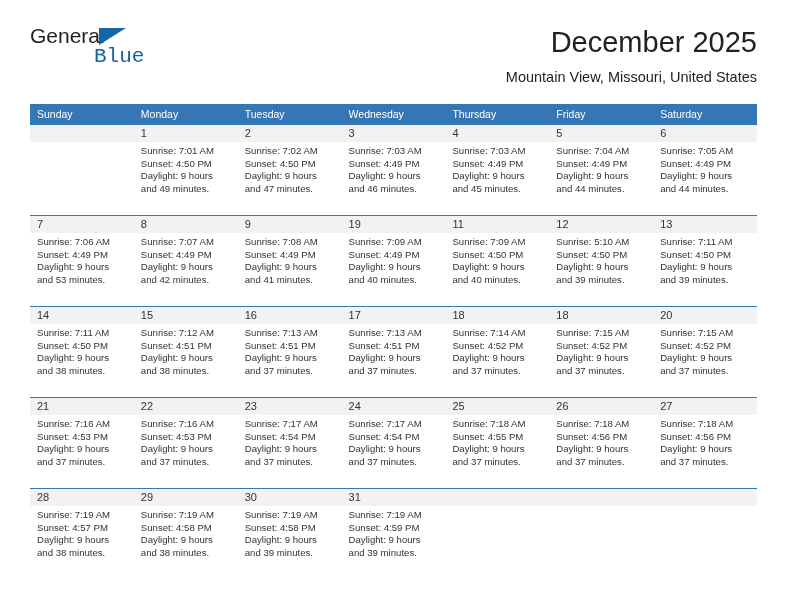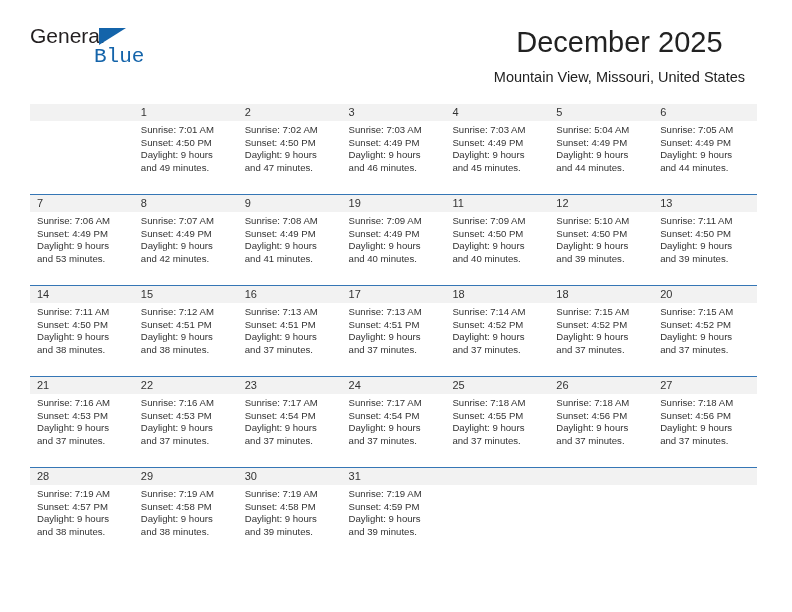--- a/index.html
+++ b/index.html
@@ -58,23 +58,23 @@
     position: absolute;
     left: 64px;
     top: 21px;
     font-size: 21px;
     color: #1464aa;
     font-family: Liberation Mono, monospace;
   }
 
   .title-block {
     position: absolute;
-    right: 12px;
+    right: 0;
     top: 0;
-    text-align: center;
+    text-align: right;
     margin-left: 26px;
   }
   .month-title {
     font-size: 29px;
     color: #222222;
     font-weight: normal;
     line-height: 36px;
     white-space: nowrap;
   }
   .location {
@@ -160,20 +160,29 @@
     </div>
 
     <div class="title-block">
       <div class="month-title">December 2025</div>
       <div class="location">Mountain View, Missouri, United States</div>
     </div>
 
   </div>
 
   <div class="calendar">
+    <div class="dow-row">
+      <div class="dow-cell">Sunday</div>
+      <div class="dow-cell">Monday</div>
+      <div class="dow-cell">Tuesday</div>
+      <div class="dow-cell">Wednesday</div>
+      <div class="dow-cell">Thursday</div>
+      <div class="dow-cell">Friday</div>
+      <div class="dow-cell">Saturday</div>
+    </div>
 
     <div id="weeks-container">
         <div class="week">
           <div class="week-row">
             <div class="day-cell empty">
               <div class="day-num"></div>
               <div class="day-body">
                 <div></div>
                 <div></div>
                 <div></div>
@@ -212,21 +221,21 @@
               <div class="day-body">
                 <div>Sunrise: 7:03 AM</div>
                 <div>Sunset: 4:49 PM</div>
                 <div>Daylight: 9 hours</div>
                 <div>and 45 minutes.</div>
               </div>
             </div>
             <div class="day-cell">
               <div class="day-num">5</div>
               <div class="day-body">
-                <div>Sunrise: 5:04 AM</div>
+                <div>Sunrise: 7:04 AM</div>
                 <div>Sunset: 4:49 PM</div>
                 <div>Daylight: 9 hours</div>
                 <div>and 44 minutes.</div>
               </div>
             </div>
             <div class="day-cell">
               <div class="day-num">6</div>
               <div class="day-body">
                 <div>Sunrise: 7:05 AM</div>
                 <div>Sunset: 4:49 PM</div>

